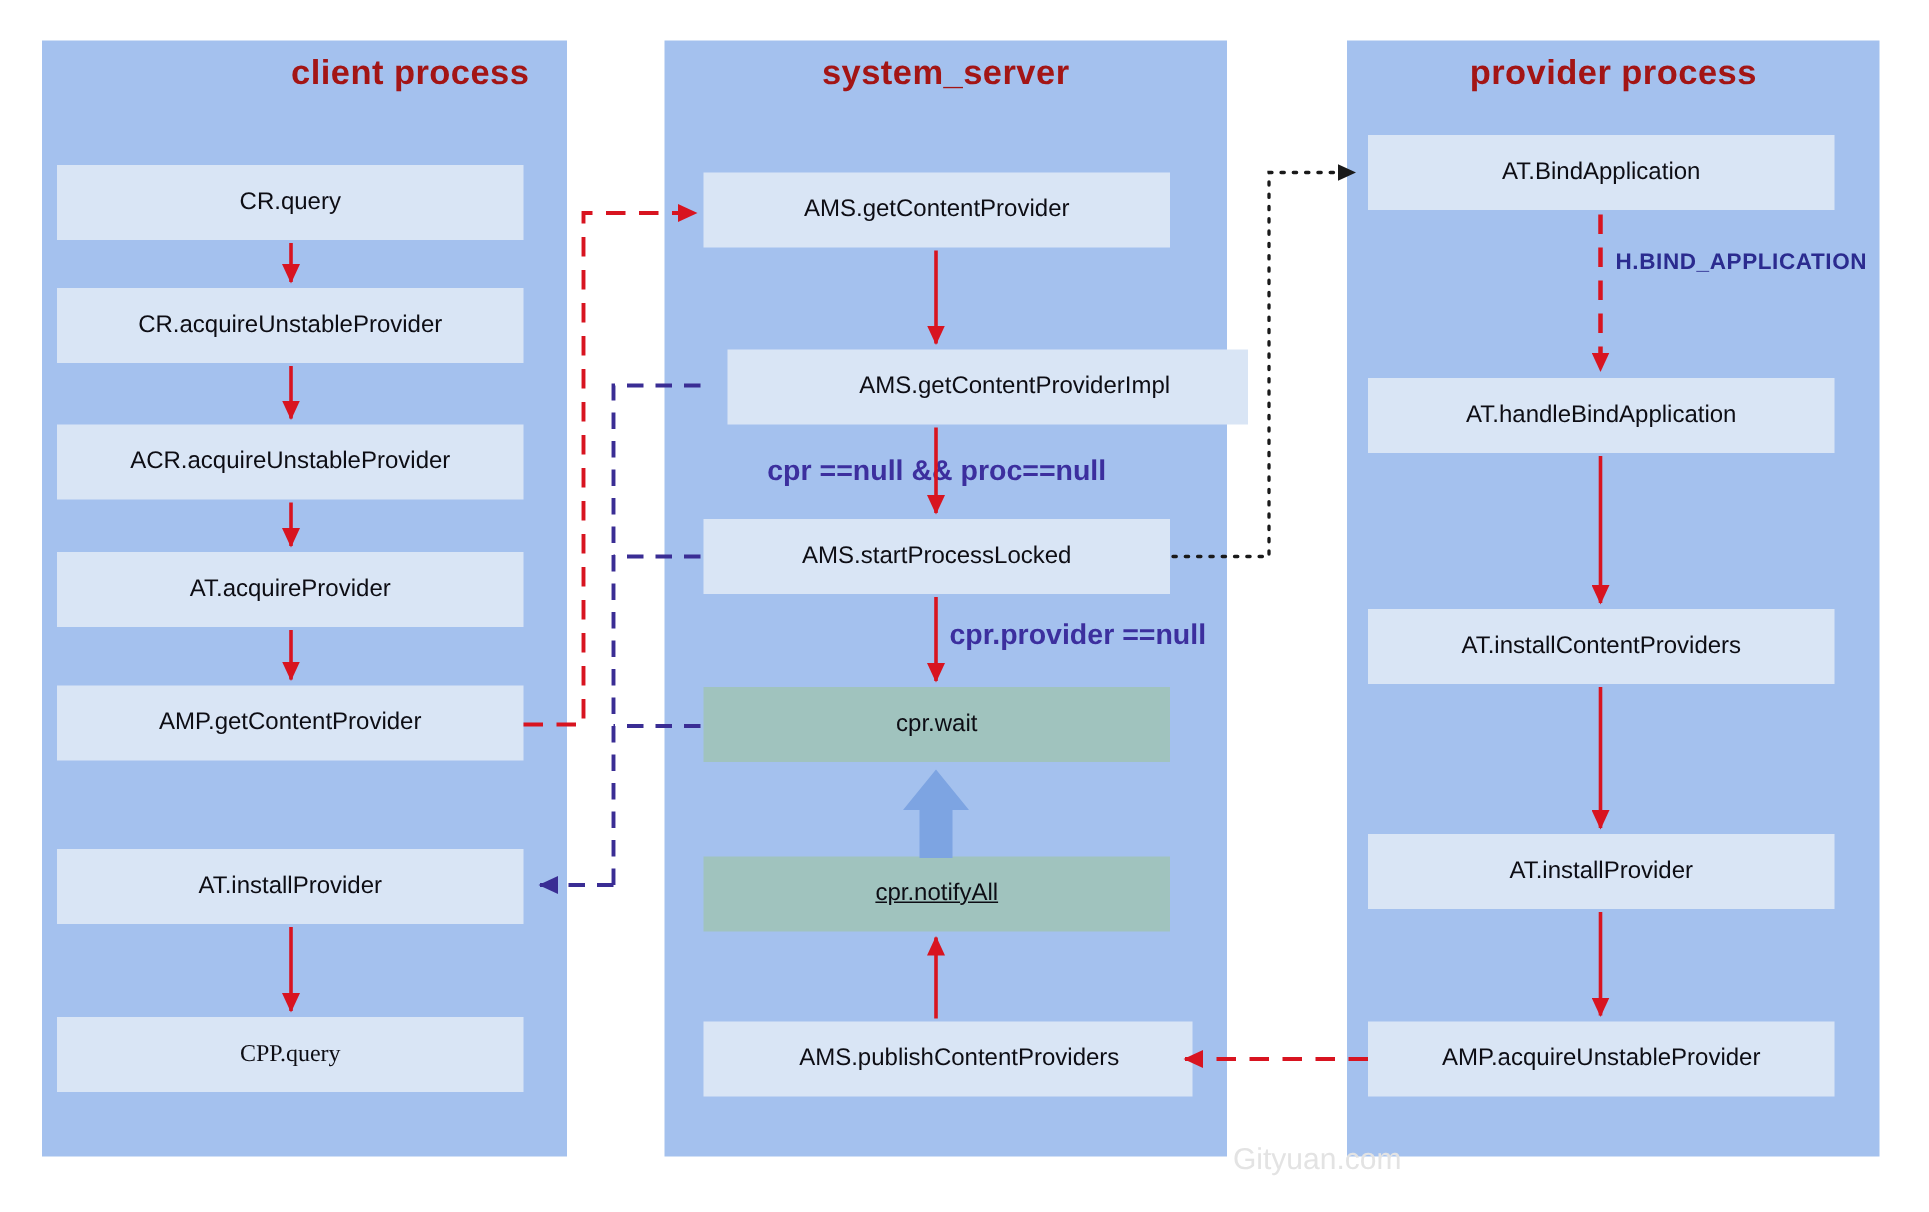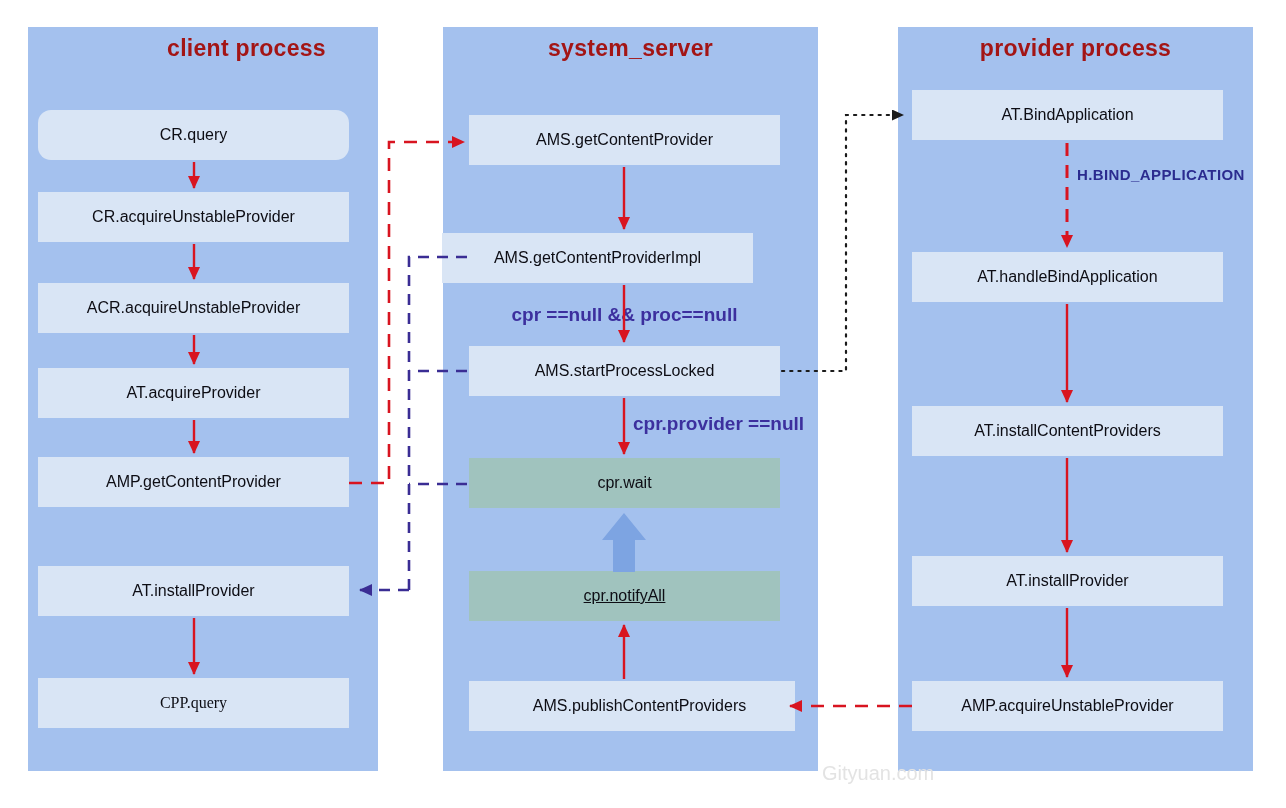--- a/index.html
+++ b/index.html
@@ -47,34 +47,34 @@
 </style>
 </head>
 <body>
 
 <div class="canvas">
 
   <div class="col" style="left:28px;width:350px;"></div>
   <div class="col" style="left:443px;width:375px;"></div>
   <div class="col" style="left:898px;width:355px;"></div>
 
-  <div class="col-title" style="left:40px;width:413px;">client process</div>
+  <div class="col-title" style="left:28px;width:413px;padding-left:39px;">client process</div>
   <div class="col-title" style="left:443px;width:375px;">system_server</div>
   <div class="col-title" style="left:898px;width:355px;">provider process</div>
 
-  <div class="box" style="left:38px;top:110px;border-radius:13px;">CR.query</div>
+  <div class="box" style="left:38px;top:110px;">CR.query</div>
   <div class="box" style="left:38px;top:192px;">CR.acquireUnstableProvider</div>
   <div class="box" style="left:38px;top:283px;">ACR.acquireUnstableProvider</div>
   <div class="box" style="left:38px;top:368px;">AT.acquireProvider</div>
   <div class="box" style="left:38px;top:457px;">AMP.getContentProvider</div>
   <div class="box" style="left:38px;top:566px;">AT.installProvider</div>
   <div class="box" style="left:38px;top:678px;font-family:Liberation Serif, serif;">CPP.query</div>
 
   <div class="box" style="left:469px;top:115px;">AMS.getContentProvider</div>
-  <div class="box" style="left:442px;top:233px;">AMS.getContentProviderImpl</div>
+  <div class="box" style="left:485px;top:233px;padding-left:36px;">AMS.getContentProviderImpl</div>
   <div class="box" style="left:469px;top:346px;">AMS.startProcessLocked</div>
   <div class="box green" style="left:469px;top:458px;">cpr.wait</div>
   <div class="box green" style="left:469px;top:571px;text-decoration:underline;">cpr.notifyAll</div>
   <div class="box" style="left:469px;top:681px;padding-left:15px;">AMS.publishContentProviders</div>
 
   <div class="box" style="left:912px;top:90px;">AT.BindApplication</div>
   <div class="box" style="left:912px;top:252px;">AT.handleBindApplication</div>
   <div class="box" style="left:912px;top:406px;">AT.installContentProviders</div>
   <div class="box" style="left:912px;top:556px;">AT.installProvider</div>
   <div class="box" style="left:912px;top:681px;">AMP.acquireUnstableProvider</div>

